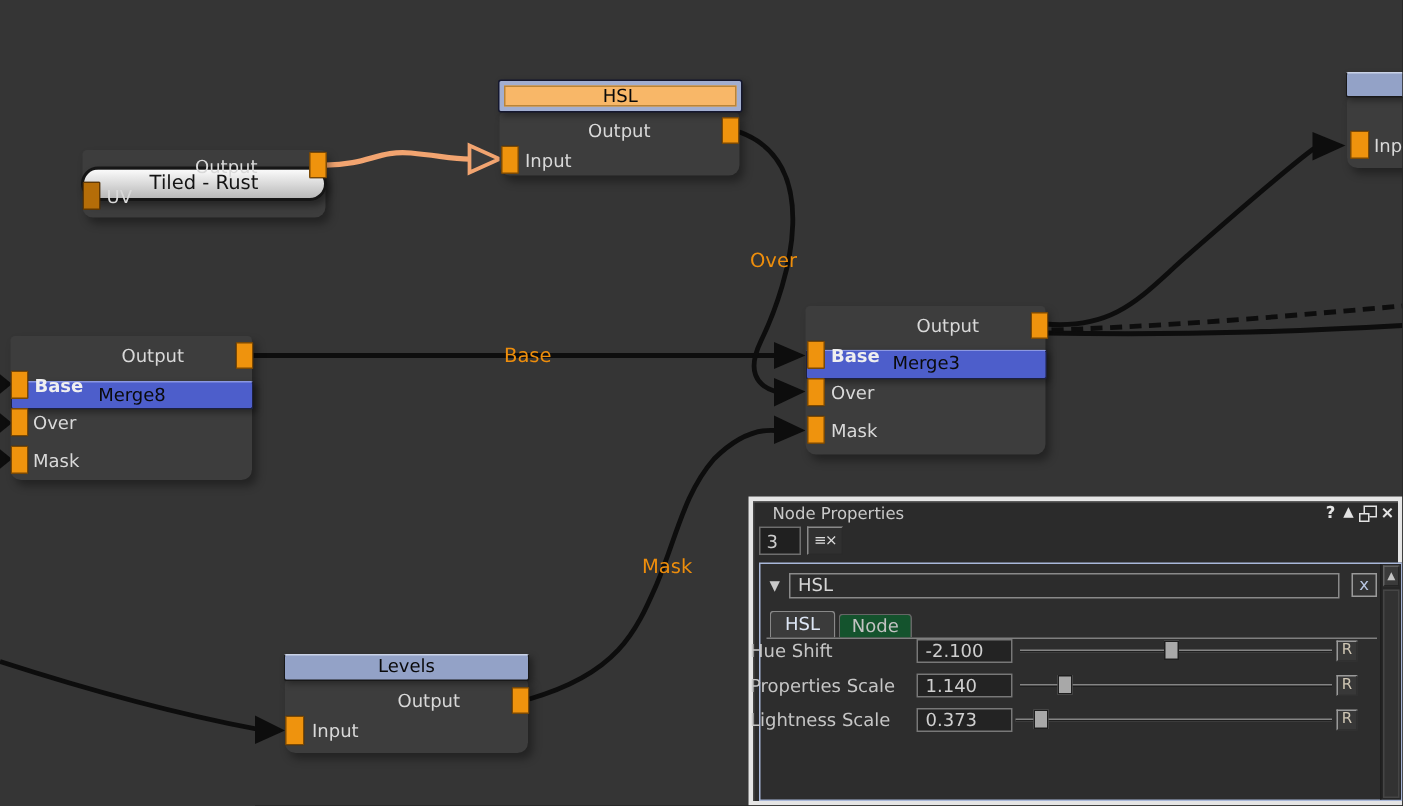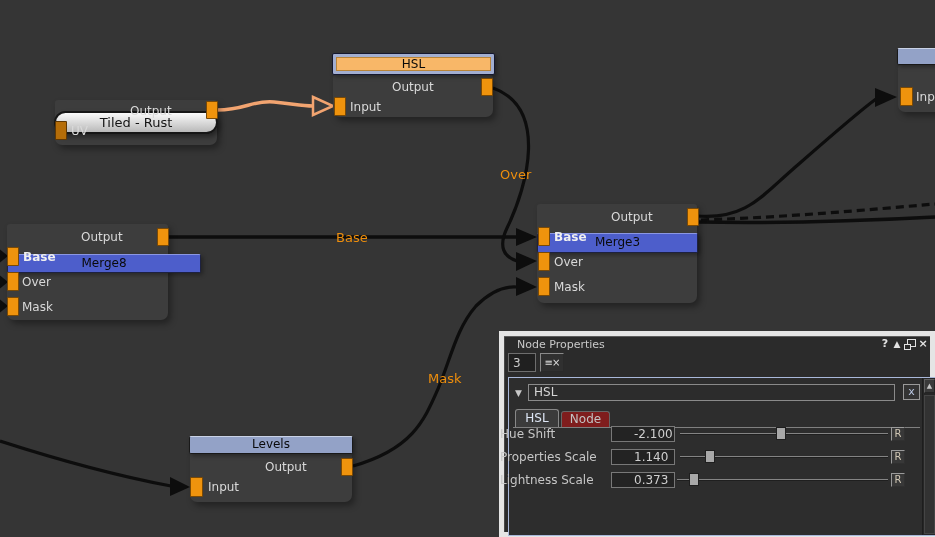--- a/index.html
+++ b/index.html
@@ -32,21 +32,21 @@
         border:1px solid rgba(25,12,0,.55);border-radius:1px;}
   .port.out{height:18px;}
   .port.uv{background:#b56d08;}
   .plabel{position:absolute;color:#d9d9d9;font-size:12px;white-space:nowrap;}
   .plabel.b{font-weight:bold;color:#efefef;}
   .plabel.r{text-align:left;}
   .wlabel{position:absolute;color:#ee8e0c;font-size:13px;white-space:nowrap;}
 
   
   #props{position:absolute;left:499px;top:331px;width:436px;height:206px;
-         background:#2b2b2b;border:5px solid #e5e5e5;
+         background:#2b2b2b;border:3px solid #e5e5e5;
          box-shadow:inset 0 1px 0 #5c5c5c, inset 1px 0 0 #474747;}
   #props .pp-title{position:absolute;left:13px;top:2px;font-size:11px;color:#c9c9c9;}
   .pp-icons{position:absolute;right:2px;top:2px;display:flex;gap:2px;align-items:center;height:12px;}
   .pp-icons .ic{color:#e3e3e3;font-size:11px;font-weight:bold;line-height:12px;display:inline-block;text-align:center;min-width:10px;cursor:default;}
   .pp-icons .ic.tri{font-size:9px;}
   .ic-float{position:relative;width:12px;height:11px;display:inline-block;}
   .ic-float::before{content:'';position:absolute;right:0;top:0;width:7px;height:6px;border:1px solid #e3e3e3;}
   .ic-float i{position:absolute;left:0;bottom:0;width:7px;height:6px;border:1px solid #e3e3e3;background:#2b2b2b;}
   #pp-count{position:absolute;left:4px;top:17px;width:28px;height:19px;background:#202020;
             border:1px solid #6e6e6e;color:#cccccc;font-size:12px;padding:0 0 0 4px;}
@@ -62,26 +62,26 @@
   #pp-scroll .thumb{position:absolute;left:1px;top:17px;right:1px;bottom:1px;background:#323232;
                  border:1px solid #454545;}
   .collapse{position:absolute;left:6px;top:10px;color:#c8c8c8;font-size:9px;}
   .name-field{position:absolute;left:19px;top:6px;width:367px;height:17px;border:1px solid #8a8a8a;
               background:#2c2c2c;color:#d6d6d6;font-size:12px;line-height:15px;padding-left:5px;}
   .x-btn{position:absolute;left:394px;top:6px;width:17px;height:16px;border:1px solid #9a9a9a;
          background:#343434;color:#b9c6e2;font-size:11px;text-align:center;line-height:14px;}
   .tab{position:absolute;border:1px solid #888;border-bottom:none;border-radius:3px 3px 0 0;
        font-size:12px;text-align:center;}
   .tab.active{left:6px;top:31px;width:44px;height:18px;background:#3b3b3b;color:#dde6f5;line-height:17px;}
-  .tab.inactive{left:52px;top:33px;width:49px;height:16px;background:#7f1d1d;border-color:#666;
+  .tab.inactive{left:52px;top:33px;width:49px;height:16px;background:#14532d;border-color:#666;
        color:#c2c2c2;line-height:15px;text-align:center;}
   .tabline{position:absolute;left:4px;right:16px;top:49px;border-top:1px solid #7f7f7f;}
   .prm-label{position:absolute;width:108px;text-align:left;color:#c6c6c6;font-size:12px;white-space:nowrap;}
   .prm-field{position:absolute;width:64px;height:16px;background:#232323;border:1px solid #787878;
-             color:#cfcfcf;font-size:12px;line-height:14px;padding-left:22px;}
+             color:#cfcfcf;font-size:12px;line-height:14px;padding-left:5px;}
   .track{position:absolute;width:208px;height:2px;background:#848484;border-bottom:1px solid #1f1f1f;}
   .handle-zone{position:absolute;width:198px;height:14px;}
   .handle{position:absolute;top:0;width:10px;height:13px;background:#a8a8a8;border:1px solid #1e1e1e;}
   .r-btn{position:absolute;width:14px;height:14px;background:#383838;border:1px solid;
          border-color:#9a9a9a #303030 #303030 #9a9a9a;color:#cfc6b4;font-size:10px;
          text-align:center;line-height:12px;}
 </style>
 </head>
 <body>
 
@@ -133,21 +133,21 @@
       <div class="inner">HSL</div>
     </div>
     <div class="plabel r" style="left:392px;top:80px;width:86px;">Output</div>
     <div class="port out" style="left:481px;top:78px;"></div>
     <div class="port" style="left:334px;top:97px;"></div>
     <div class="plabel" style="left:350px;top:100px;">Input</div>
   </div>
 
   <div>
     <div class="node-body" style="left:7px;top:224px;width:161px;height:96px;"></div>
-    <div class="blue-header" style="left:7px;top:206px;width:194px;height:19px;">Merge8</div>
+    <div class="blue-header" style="left:7px;top:206px;width:162px;height:19px;">Merge8</div>
     <div class="plabel r" style="left:81px;top:230px;width:74px;">Output</div>
     <div class="port out" style="left:157px;top:228px;"></div>
     <div class="port" style="left:7px;top:247px;"></div>
     <div class="plabel b" style="left:23px;top:250px;">Base</div>
     <div class="port" style="left:7px;top:272px;"></div>
     <div class="plabel" style="left:22px;top:275px;">Over</div>
     <div class="port" style="left:7px;top:297px;"></div>
     <div class="plabel" style="left:22px;top:300px;">Mask</div>
   </div>
 

